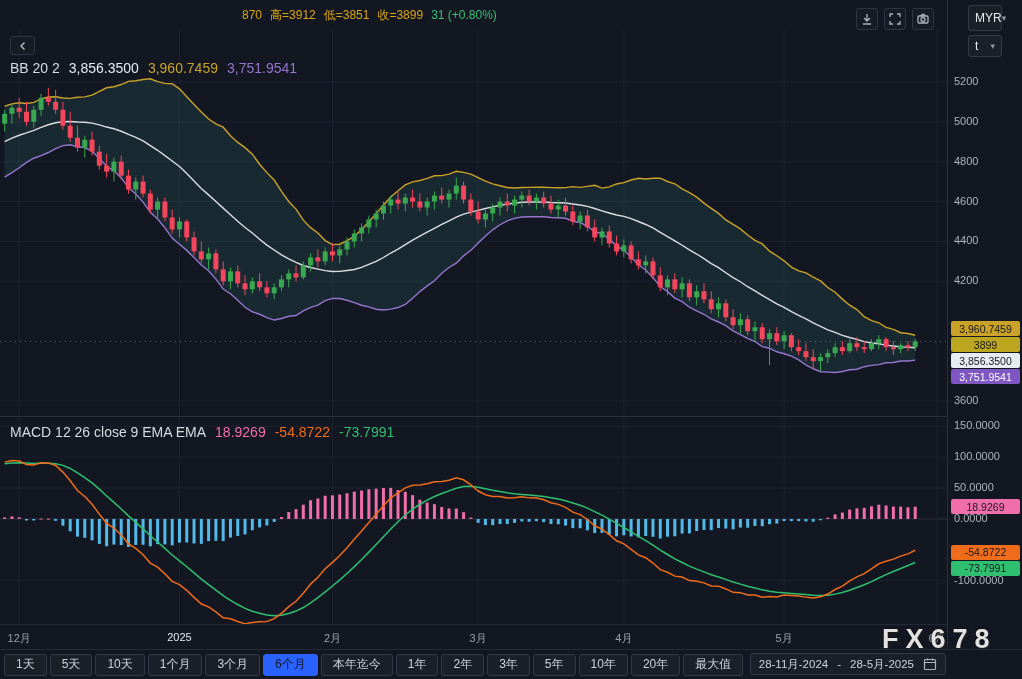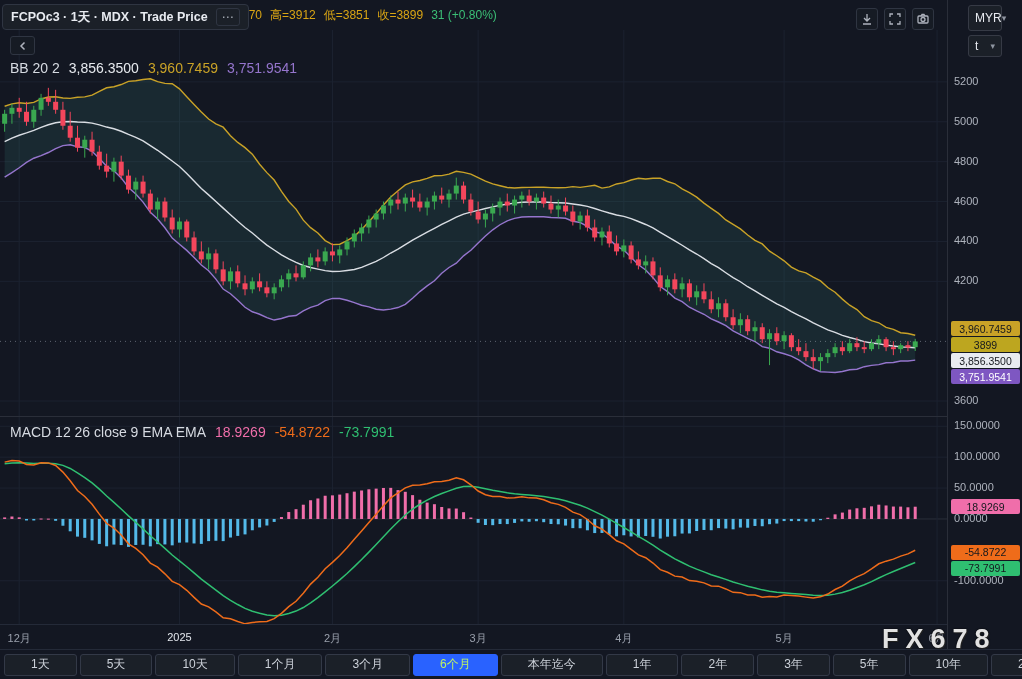--- a/index.html
+++ b/index.html
@@ -45,22 +45,22 @@
   
   #time-axis{position:absolute;left:0;top:624px;width:947px;height:25px;background:var(--bg,#131722);border-top:1px solid #242a38;z-index:3}
   .tlabel{position:absolute;top:6px;transform:translateX(-50%);font-size:11px;color:#9aa0ac;white-space:nowrap}
   .tlabel.strong{color:#e2e6ec}
 
   .watermark{position:absolute;left:882px;top:624px;z-index:7;font-size:27px;font-weight:bold;letter-spacing:7px;color:rgba(238,238,238,0.95);text-shadow:0 0 2px #000,1px 1px 0 #2a2a2a;pointer-events:none}
 
   
   .toolbar{position:absolute;left:0;top:649px;width:1022px;height:30px;background:var(--bg,#131722);border-top:1px solid #242a38;z-index:6;display:flex;align-items:center;padding:0 4px}
   #range-buttons{display:flex;gap:3px}
-  .rbtn{height:22px;padding:0 26px;font-size:12px;color:#cdd2da;background:#1b2028;border:1px solid #333947;border-radius:3px;font-family:inherit;cursor:pointer;white-space:nowrap}
-  .rbtn.active{background:var(--accent,#2962ff);border-color:var(--accent,#2962ff);color:#bef264}
+  .rbtn{height:22px;padding:0 11px;font-size:12px;color:#cdd2da;background:#1b2028;border:1px solid #333947;border-radius:3px;font-family:inherit;cursor:pointer;white-space:nowrap}
+  .rbtn.active{background:var(--accent,#2962ff);border-color:var(--accent,#2962ff);color:#0f172a}
   .date-pill{position:absolute;right:76px;top:653px;height:22px;display:flex;align-items:center;gap:9px;padding:0 8px;background:#1b2028;border:1px solid #333947;border-radius:3px;font-size:11.5px;color:#cdd2da;z-index:7;cursor:pointer}
   .date-pill svg{stroke:#aeb3bd;fill:none;stroke-width:1.2}
 </style>
 </head>
 <body>
 
 <div class="app">
 
   <svg id="chart-svg" width="947" height="649">
       <line x1="0" x2="947" y1="81.87" y2="81.87" stroke="#1c2230"></line>
@@ -464,24 +464,20 @@
       <rect x="884.58" y="505.47" width="3" height="13.49" fill="#f06eaa"></rect>
       <rect x="891.87" y="506.54" width="3" height="12.42" fill="#f06eaa"></rect>
       <rect x="899.15" y="506.6" width="3" height="12.36" fill="#f06eaa"></rect>
       <rect x="906.43" y="507.3" width="3" height="11.66" fill="#f06eaa"></rect>
       <rect x="913.72" y="506.71" width="3" height="12.25" fill="#f06eaa"></rect>
       <polyline points="4.64,463.66 11.93,463.04 19.21,462.64 26.5,463.02 33.78,463.4 41.07,463.29 48.35,463.21 55.63,463.67 62.92,465.37 70.2,468.46 77.49,472.87 84.77,477.59 92.06,482.94 99.34,489.17 106.63,496 113.91,502.41 121.2,508.93 128.48,515.91 135.77,522.41 143.05,528.86 150.33,535.71 157.62,542.01 164.9,548.38 172.19,554.98 179.47,560.9 186.76,566.78 194.04,572.9 201.33,579.13 208.61,584.67 215.9,590.12 223.18,595.66 230.47,600.3 237.75,604.53 245.03,608.39 252.32,611.22 259.6,613.34 266.89,614.98 274.17,615.72 281.46,615.24 288.74,613.51 296.03,611.07 303.31,607.51 310.6,602.83 317.88,597.71 325.17,591.91 332.45,586.01 339.73,579.92 347.02,573.48 354.3,566.66 361.59,559.54 368.87,552.12 376.16,544.54 383.44,536.79 390.73,529.01 398.01,521.8 405.3,515.01 412.58,509.06 419.87,504.25 427.15,500.16 434.43,496.47 441.72,493.48 449,490.85 456.29,488.25 463.57,486.56 470.86,486.2 478.14,487.16 485.43,488.68 492.71,490.23 500,491.5 507.28,492.79 514.57,493.77 521.85,494.39 529.13,495.08 536.42,495.65 543.7,496.46 550.99,497.72 558.27,499.06 565.56,500.71 572.84,503 580.13,505.32 587.41,508.16 594.7,511.68 601.98,515.18 609.27,519.08 616.55,523.42 623.83,527.49 631.12,531.87 638.4,536.46 645.69,540.72 652.97,545.18 660.26,550.07 667.54,554.5 674.83,558.83 682.11,562.48 689.4,566.1 696.68,569.11 703.97,571.87 711.25,574.68 718.53,576.97 725.82,579.37 733.1,581.96 740.39,584.1 747.67,586.29 754.96,588.04 762.24,589.86 769.53,591.18 776.81,592.33 784.1,592.86 791.38,593.4 798.67,593.94 805.95,594.57 813.23,595.26 820.52,595.58 827.8,595.27 835.09,594.12 842.37,592.53 849.66,590.18 856.94,587.51 864.23,584.73 871.51,581.58 878.8,578.01 886.08,574.64 893.37,571.54 900.65,568.45 907.93,565.54 915.22,562.47 " fill="none" stroke="#2fbf71" stroke-width="1.5"></polyline>
       <polyline points="4.64,462.12 11.93,460.59 19.21,461.04 26.5,464.52 33.78,464.91 41.07,462.87 48.35,462.9 55.63,465.53 62.92,472.14 70.2,480.82 77.49,490.51 84.77,496.46 92.06,504.33 99.34,514.12 106.63,523.32 113.91,528.02 121.2,535.04 128.48,543.81 135.77,548.43 143.05,554.67 150.33,563.09 157.62,567.22 164.9,573.84 172.19,581.37 179.47,584.58 186.76,590.29 194.04,597.4 201.33,604.05 208.61,606.81 215.9,611.92 223.18,617.82 230.47,618.85 237.75,621.47 245.03,623.84 252.32,622.53 259.6,621.8 266.89,621.54 274.17,618.68 281.46,613.34 288.74,606.59 296.03,601.3 303.31,593.25 310.6,584.13 317.88,577.23 325.17,568.69 332.45,562.42 339.73,555.54 347.02,547.75 354.3,539.36 361.59,531.06 368.87,522.46 376.16,514.2 383.44,505.81 390.73,497.91 398.01,492.94 405.3,487.87 412.58,485.23 419.87,485.03 427.15,483.78 434.43,481.73 441.72,481.53 449,480.32 456.29,477.84 463.57,479.81 470.86,484.77 478.14,491.01 485.43,494.74 492.71,496.46 500,496.58 507.28,497.92 514.57,497.73 521.85,496.83 529.13,497.87 536.42,497.93 543.7,499.7 550.99,502.78 558.27,504.39 565.56,507.3 572.84,512.18 580.13,514.6 587.41,519.5 594.7,525.8 601.98,529.18 609.27,534.67 616.55,540.76 623.83,543.8 631.12,549.36 638.4,554.84 645.69,557.74 652.97,563.03 660.26,569.62 667.54,572.23 674.83,576.14 682.11,577.07 689.4,580.59 696.68,581.17 703.97,582.88 711.25,585.96 718.53,586.13 725.82,588.94 733.1,592.33 740.39,592.66 747.67,595.04 754.96,595.05 762.24,597.15 769.53,596.43 776.81,596.95 784.1,594.99 791.38,595.54 798.67,596.09 805.95,597.12 813.23,598.02 820.52,596.84 827.8,594.04 835.09,589.52 842.37,586.15 849.66,580.78 856.94,576.85 864.23,573.6 871.51,568.96 878.8,563.77 886.08,561.16 893.37,559.13 900.65,556.09 907.93,553.88 915.22,550.22 " fill="none" stroke="#ef6c1a" stroke-width="1.5"></polyline>
     </svg>
 
   <div class="header">
-    <div class="sym-pill">
-      <span class="sym">FCPOc3 · 1天 · MDX · Trade Price</span>
-      <span class="more">⋯</span>
-    </div>
     <div class="ohlc">
       <span class="yv">870</span>
       <span class="yv">高=3912</span>
       <span class="yv">低=3851</span>
       <span class="yv">收=3899</span>
       <span class="gv">31 (+0.80%)</span>
     </div>
     <div class="hicons">
       <button class="hbtn">
         <svg width="14" height="14" viewBox="0 0 14 14">
@@ -579,14 +575,25 @@
         <button class="rbtn">1年</button>
         <button class="rbtn">2年</button>
         <button class="rbtn">3年</button>
         <button class="rbtn">5年</button>
         <button class="rbtn">10年</button>
         <button class="rbtn">20年</button>
         <button class="rbtn">最大值</button>
       </div>
   </div>
 
+  <div class="date-pill">
+    <span>28-11月-2024</span>
+    <span>-</span>
+    <span>28-5月-2025</span>
+    <span style="display:flex">
+      <svg width="14" height="14" viewBox="0 0 14 14">
+          <rect x="1.5" y="2.5" width="11" height="10" rx="1"></rect>
+          <path d="M1.5 5.5h11M4.5 1.5v2M9.5 1.5v2"></path>
+        </svg>
+    </span>
+  </div>
 
 </div>
 
 </body></html>

